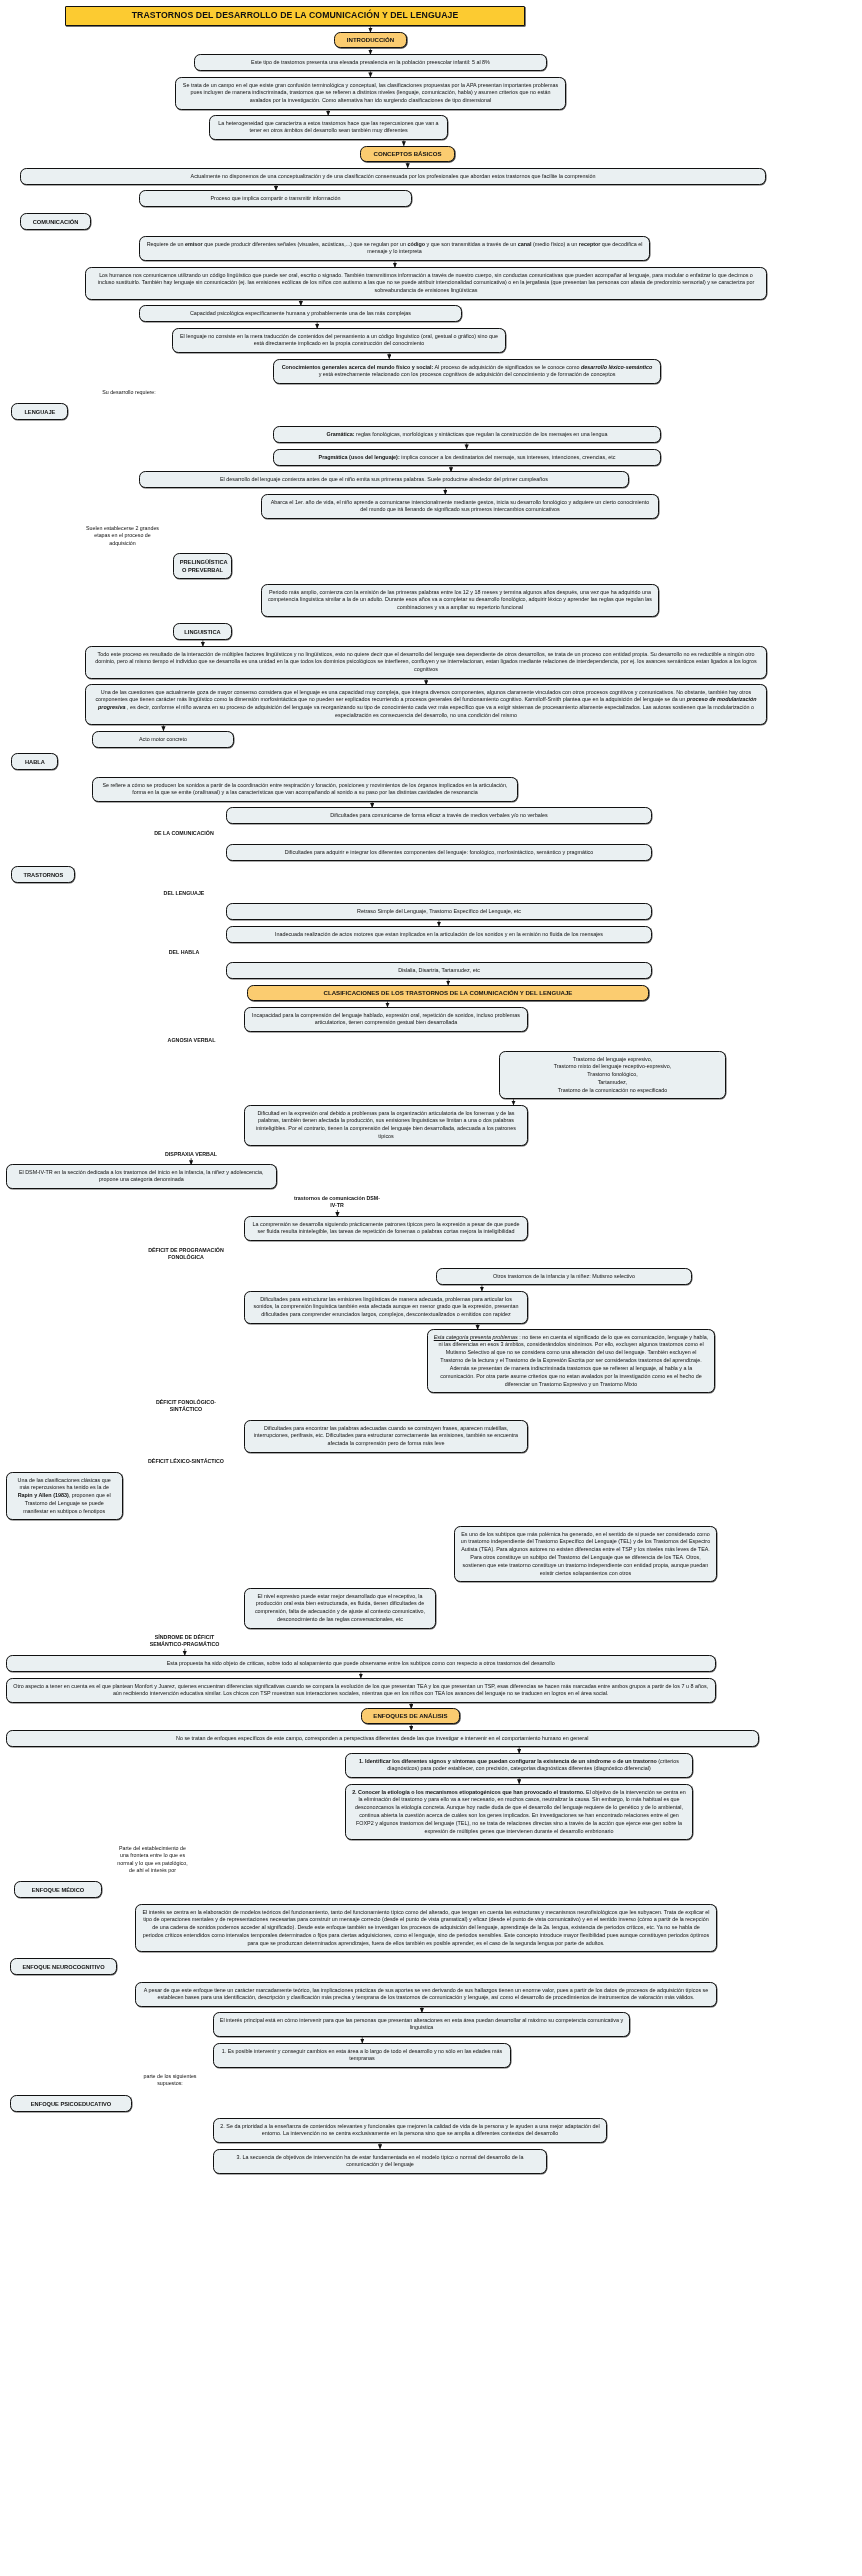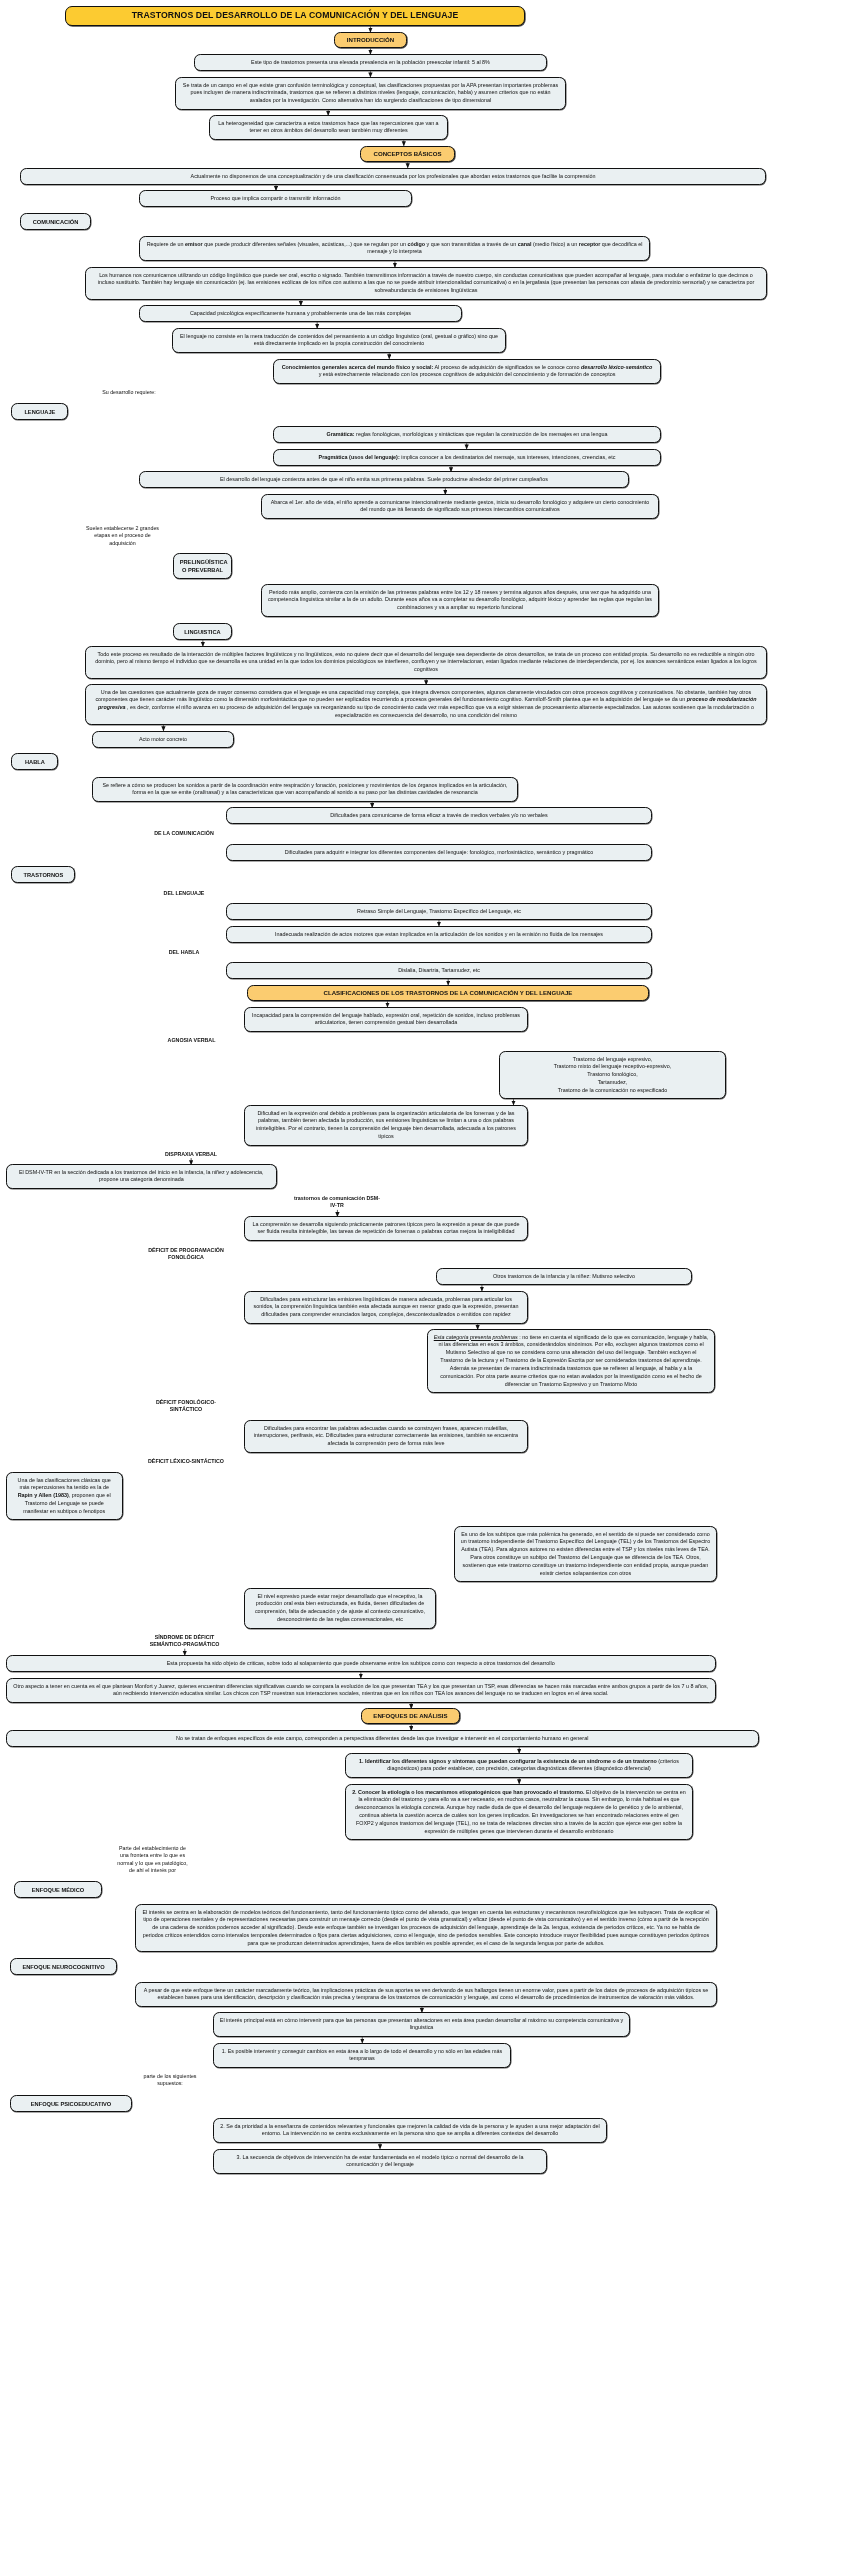--- a/index.html
+++ b/index.html
@@ -35,21 +35,21 @@
     font-size:5.4px;
     line-height:1.45;
     text-align:center;
     color:#111;
     box-shadow:0.5px 0.5px 0 #555;
   }
   
   .title{
     background:#fccb31;
     border:1px solid #111;
-    border-radius:7px;
+    border-radius:1px;
     font-weight:bold;
     font-size:8.7px;
     letter-spacing:0.1px;
     padding:2.8px 7px;
     text-align:center;
     box-shadow:0.7px 0.7px 0 #444;
   }
   
   .section{
     background:#fbcc70;

